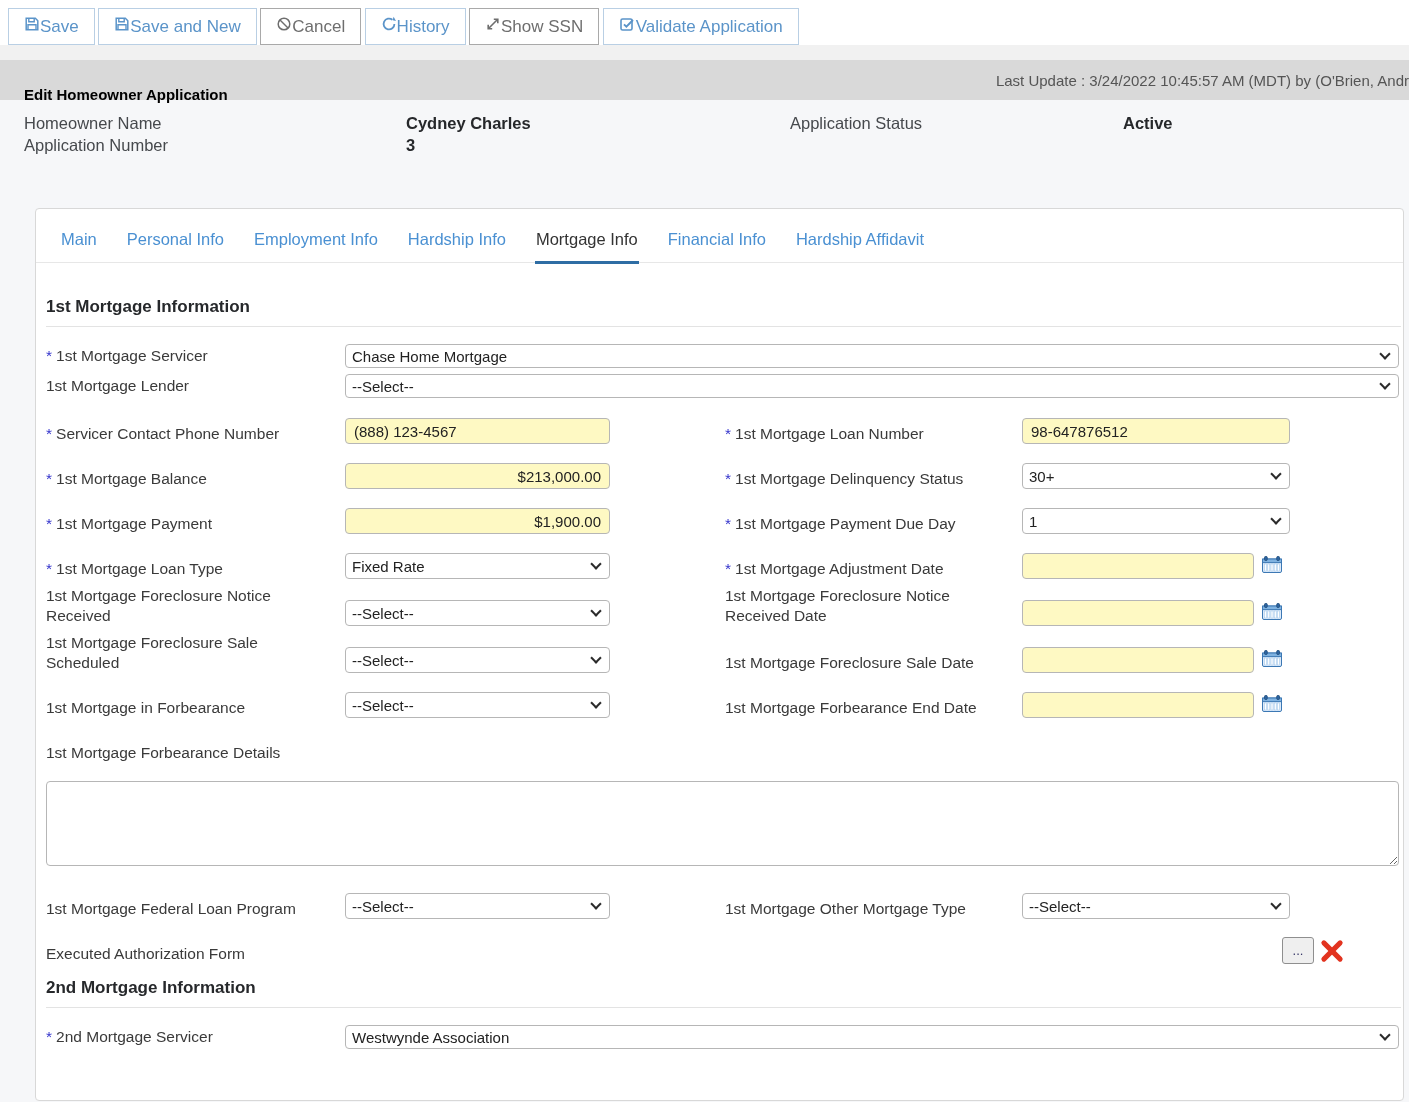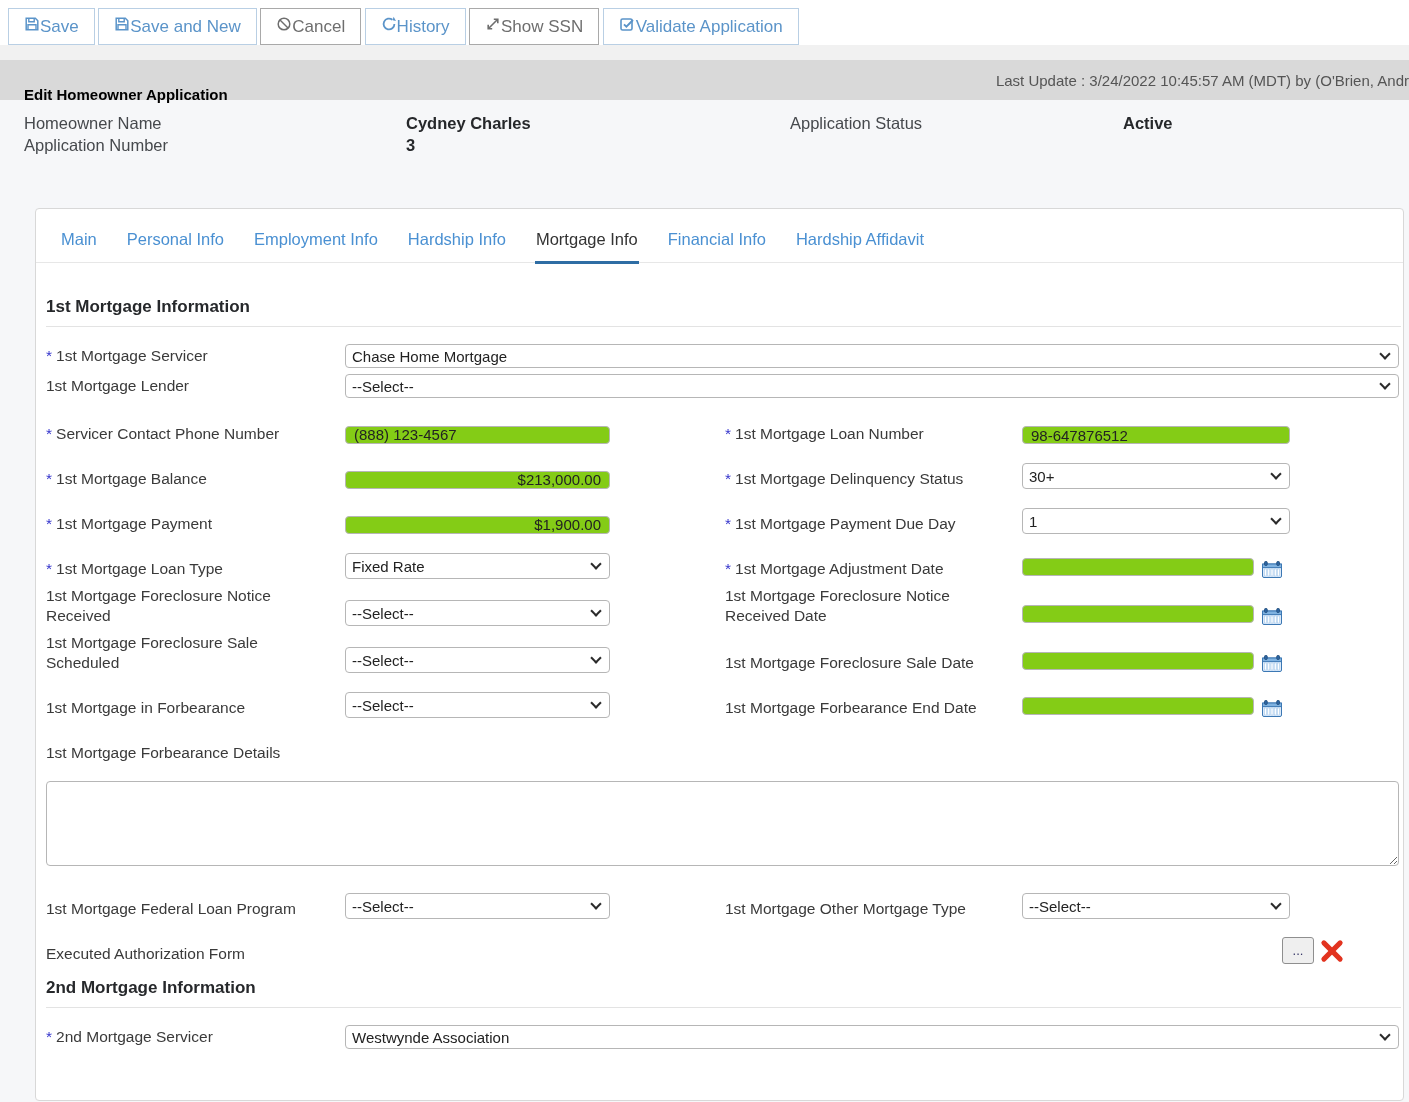--- a/index.html
+++ b/index.html
@@ -38,22 +38,22 @@
   .form { padding:0 2px 6px 10px; }
   .sec-title { margin:34px 0 0 0; font-size:17px; font-weight:700; color:#26282b; }
   .sec-rule { border:none; border-top:1px solid #e3e3e3; margin:9px 0 17px 0; }
   .grow { display:flex; align-items:flex-end; min-height:40px; margin-bottom:5px; }
   .lbl { font-size:15.5px; color:#3a3a3a; line-height:20px; padding-top:2px; }
   .c1 { width:299px; padding-right:16px; }
   .c2 { width:297px; padding-right:16px; }
   .f1 { width:380px; }
   .f2 { flex:1; display:flex; align-items:flex-start; gap:8px; }
   .req { color:#3333cc; margin-right:4px; }
-  .inp { height:18px; border:1px solid #b6b6b6; border-radius:4px; padding:2px 8px;
-    font-size:15px; color:#222; font-family:inherit; background:#84cc16; }
+  .inp { height:26px; border:1px solid #b6b6b6; border-radius:4px; padding:2px 8px;
+    font-size:15px; color:#222; font-family:inherit; background:#fef9c3; }
   .inp.money { text-align:right; }
   .w-left { width:265px; }
   .w-right { width:268px; }
   .w-date { width:232px; }
   .selwrap { position:relative; display:inline-block; }
   .selwrap select { appearance:none; -webkit-appearance:none; width:100%; height:26px;
     padding:2px 26px 2px 6px; border:1px solid #b6b6b6; border-radius:4px; background:#fff;
     font-size:15px; color:#222; font-family:inherit; }
   .chev { position:absolute; right:10px; top:50%; width:8px; height:8px; margin-top:-6px;
     border-right:2px solid #2b2b2b; border-bottom:2px solid #2b2b2b; transform:rotate(45deg);

